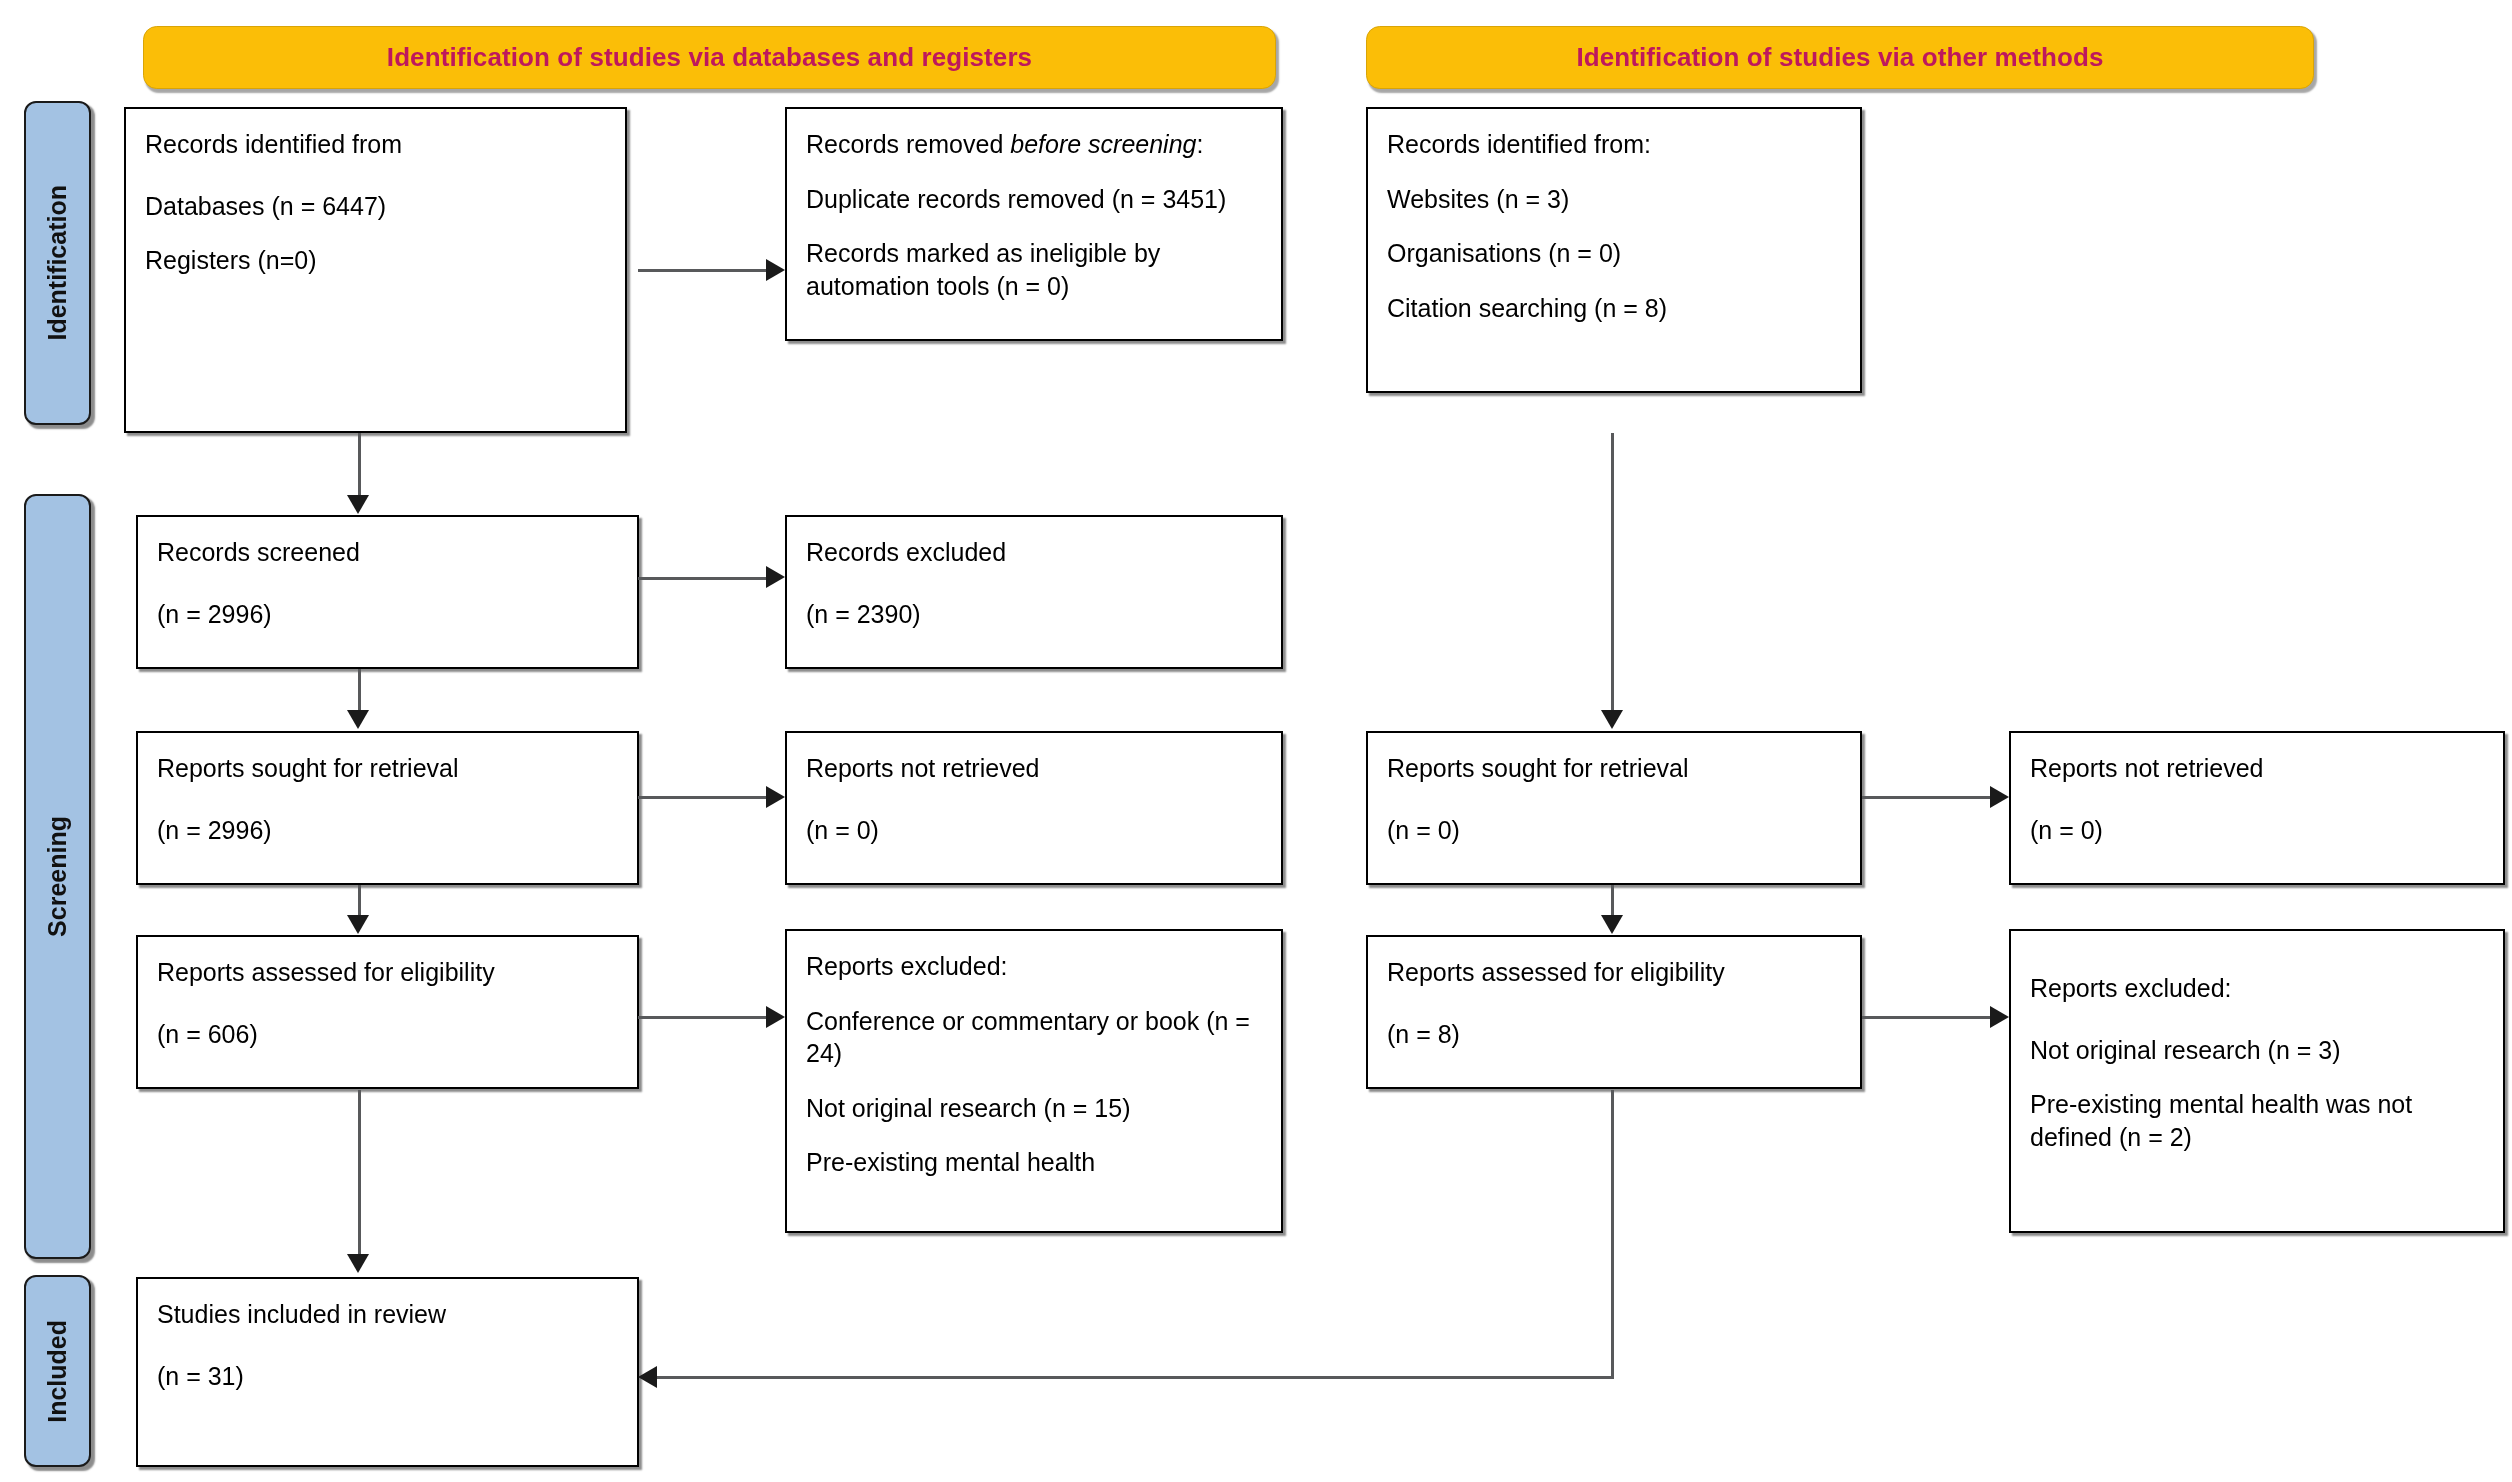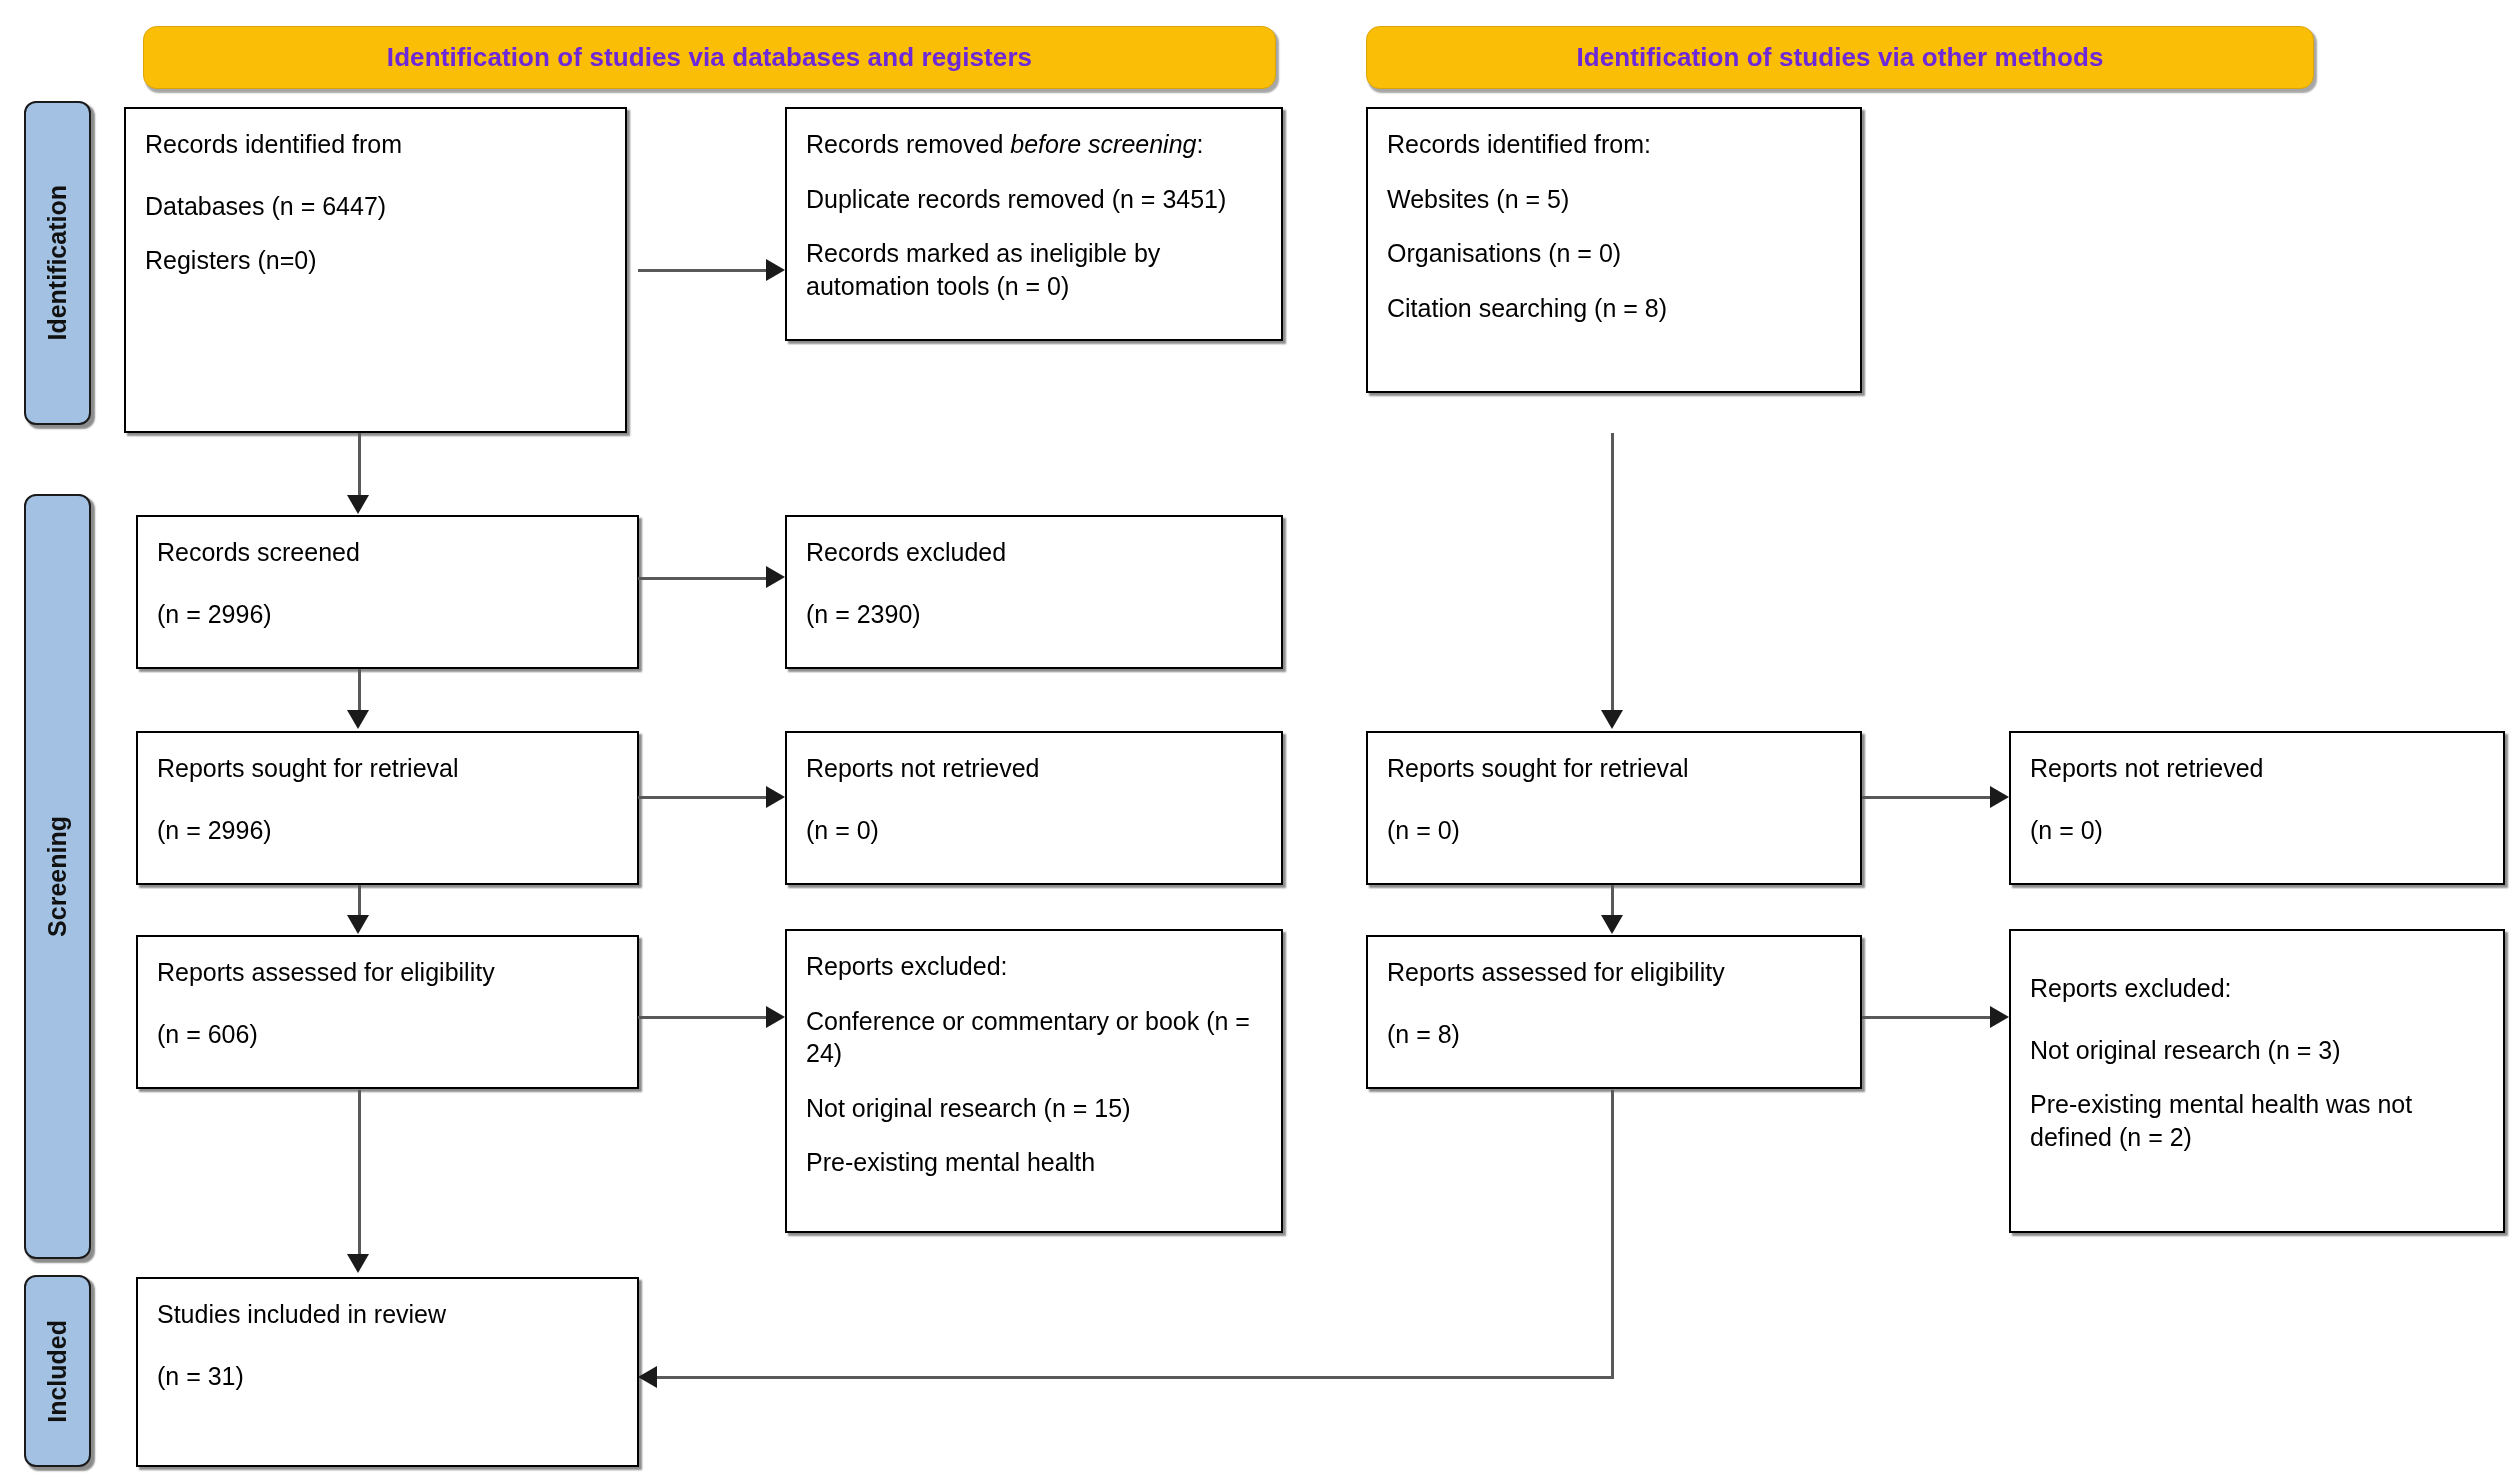--- a/index.html
+++ b/index.html
@@ -23,21 +23,21 @@
     border-radius: 13.7px;
     box-shadow: 2.6px 3.4px 1.7px rgba(0,0,0,0.35);
     display: flex;
     align-items: center;
     justify-content: center;
     box-sizing: border-box;
   }
   .stage-header span {
     font-size: 26px;
     font-weight: bold;
-    color: #6d28d9;
+    color: #be185d;
     letter-spacing: 0.1px;
   }
   
   .phase-rail {
     position: absolute;
     background: #A3C2E3;
     border: 2.6px solid #1a1a1a;
     border-radius: 12px;
     box-shadow: 3.4px 3.4px 1.7px rgba(0,0,0,0.45);
     display: flex;
@@ -171,21 +171,21 @@
     <p class="sub gap-sm">Pre-existing mental health</p>
   </div>
 
   <div class="box" style="left:136px; top:1277px; width:503px; height:190px;">
     <p>Studies included in review</p>
     <p class="gap-md">(n = 31)</p>
   </div>
 
   <div class="box" style="left:1366px; top:107px; width:496px; height:286px;">
     <p>Records identified from:</p>
-    <p class="sub gap-sm">Websites (n = 5)</p>
+    <p class="sub gap-sm">Websites (n = 3)</p>
     <p class="sub gap-sm">Organisations (n = 0)</p>
     <p class="sub gap-sm">Citation searching (n = 8)</p>
   </div>
 
   <div class="box" style="left:1366px; top:731px; width:496px; height:154px;">
     <p>Reports sought for retrieval</p>
     <p class="gap-md">(n = 0)</p>
   </div>
 
   <div class="box" style="left:2009px; top:731px; width:496px; height:154px;">

